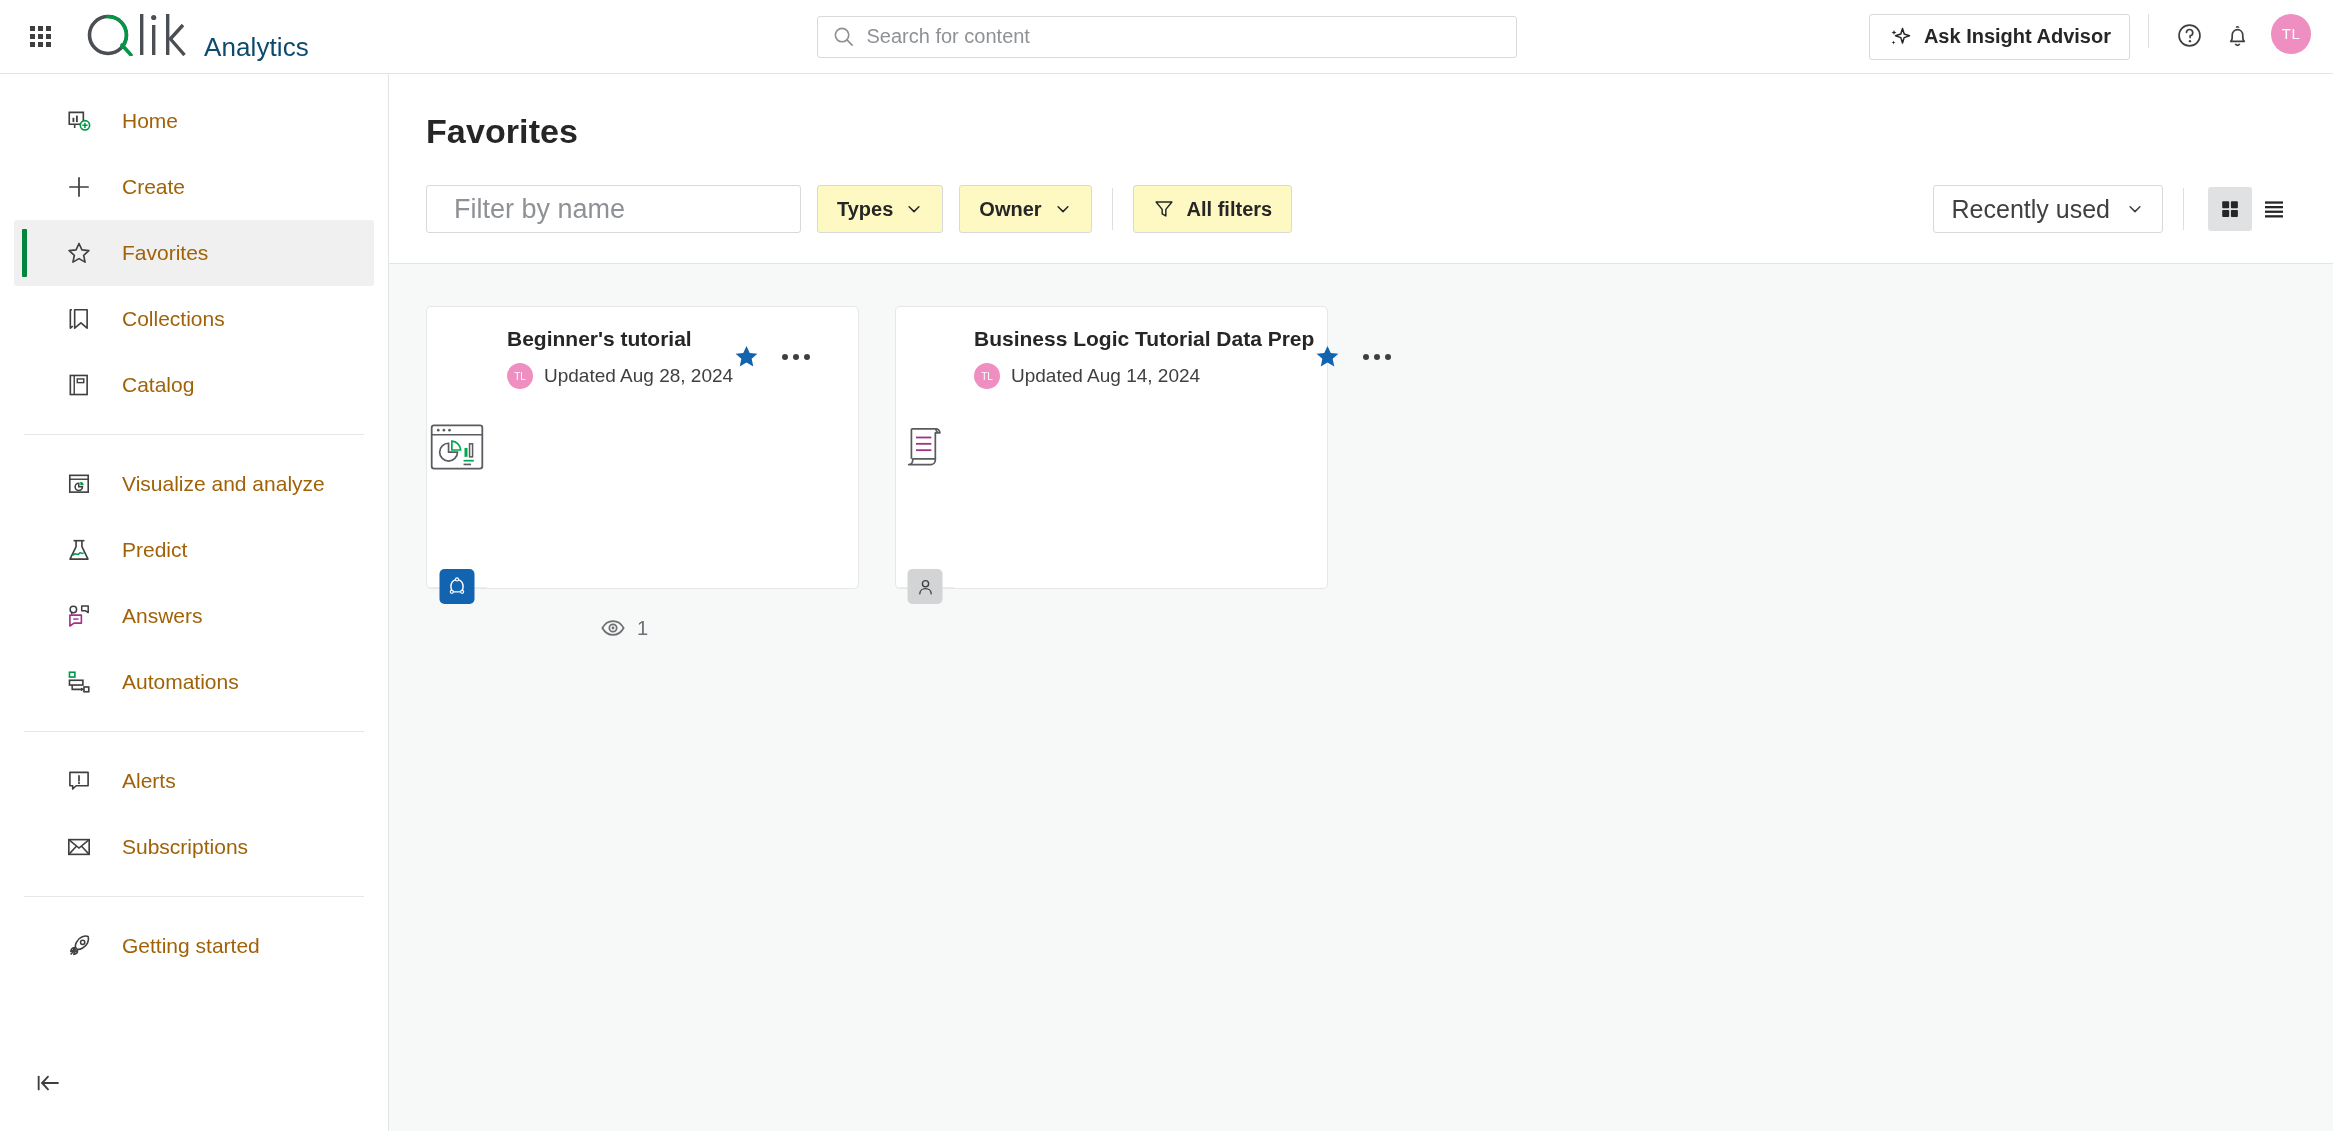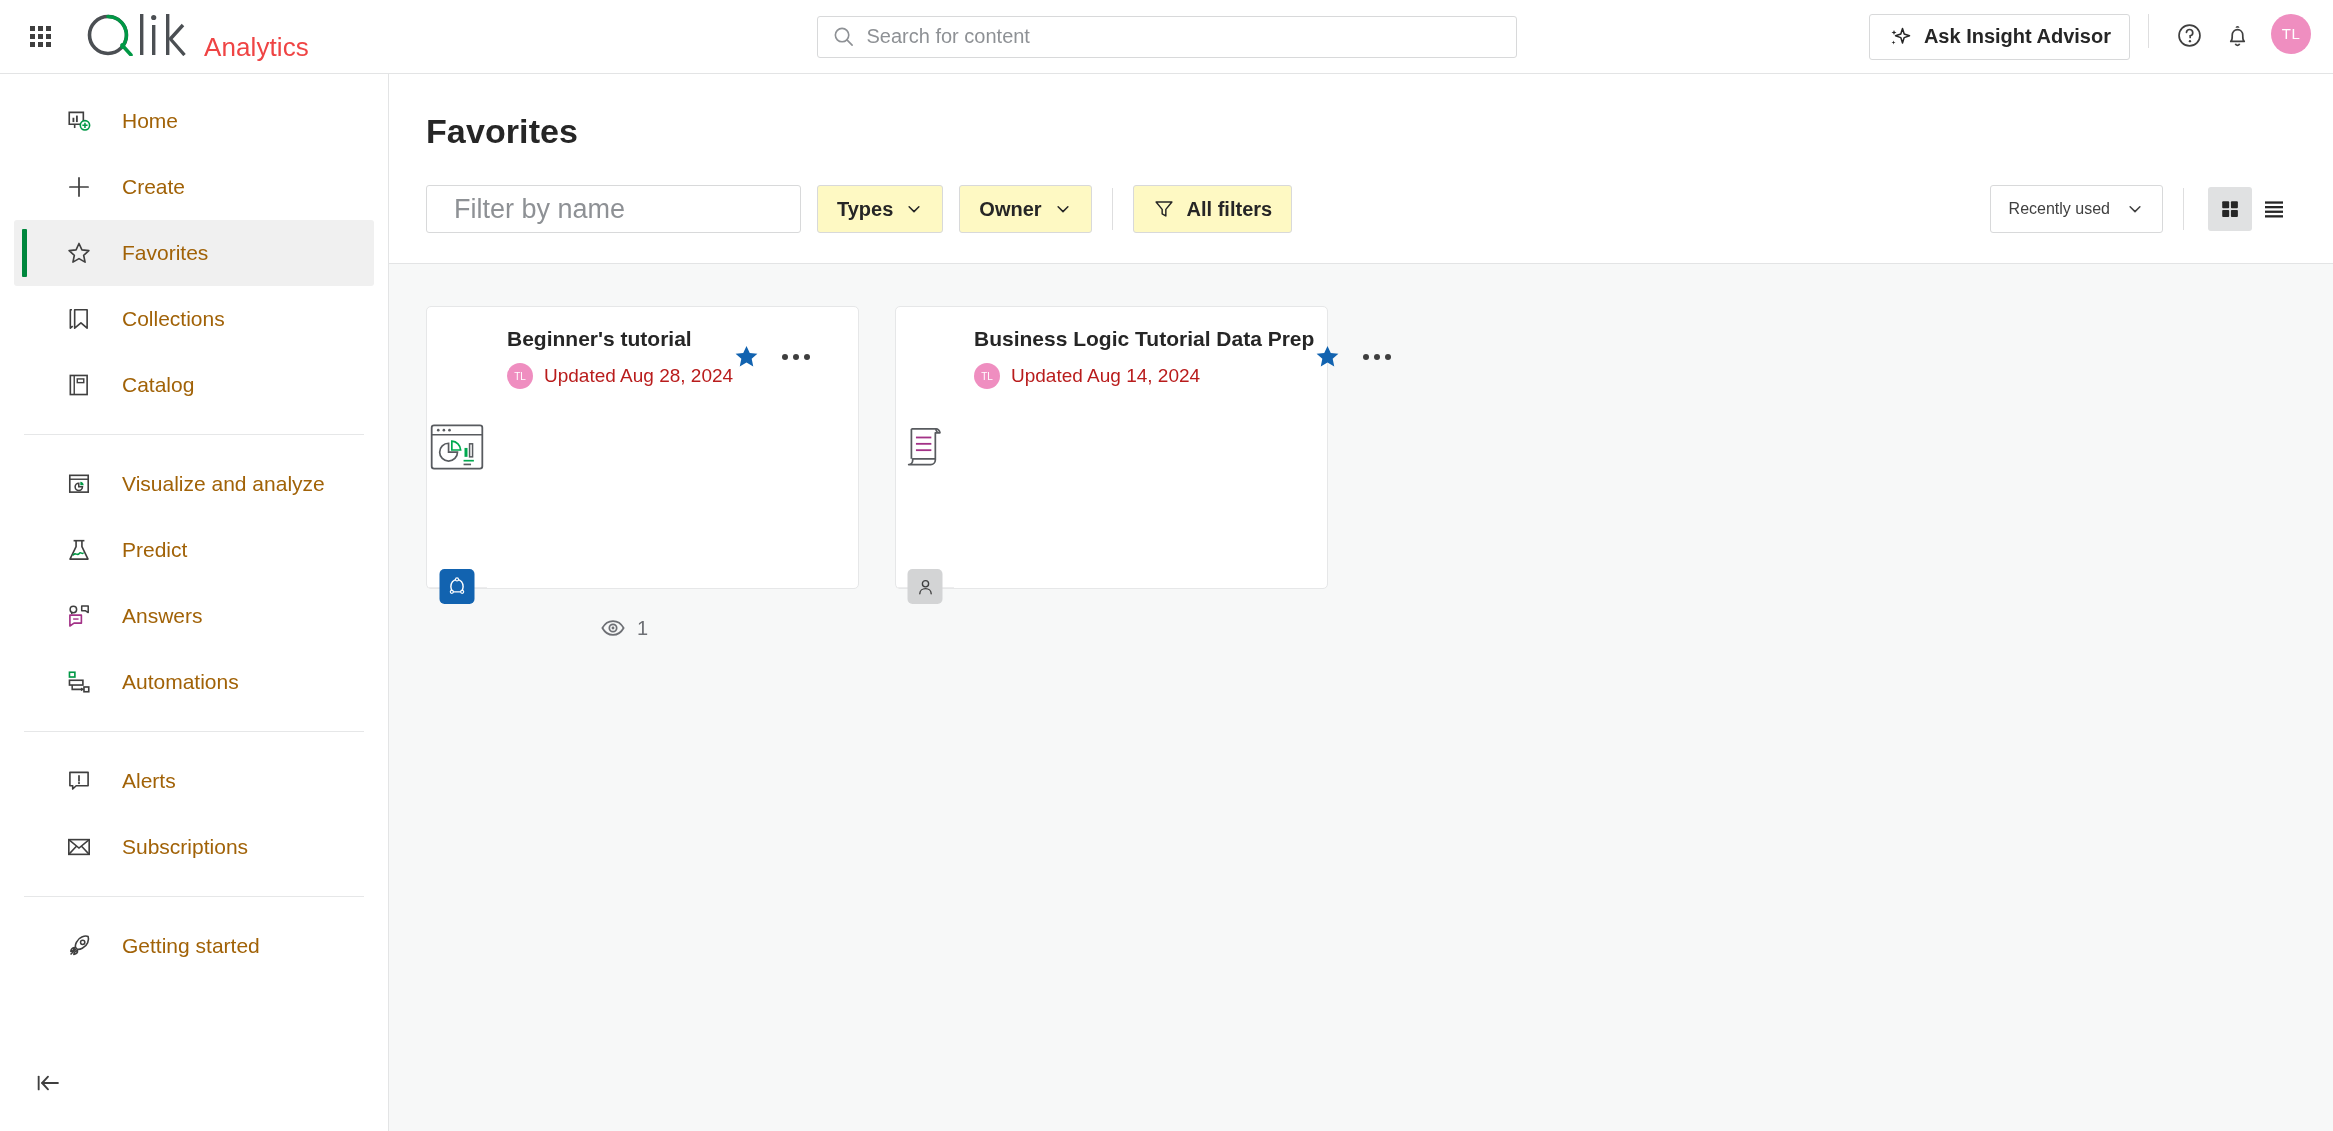--- a/index.html
+++ b/index.html
@@ -29,21 +29,21 @@
   }
   .launcher-grid {
     display: grid; grid-template-columns: repeat(3, 5px);
     grid-template-rows: repeat(3, 5px); gap: 3px;
   }
   .launcher-grid i { background: #3f3f3f; display: block; width: 5px; height: 5px; }
 
   .brand { display: flex; align-items: baseline; margin-left: 20px; }
   .qlik-logo { display: block; }
   .brand-name {
-    margin-left: 16px; font-size: 26px; color: #ef4444;
+    margin-left: 16px; font-size: 26px; color: #0c4a6e;
     font-weight: 400; letter-spacing: .1px;
   }
 
   .hdr-search-wrap {
     position: absolute; left: 50%; transform: translateX(-50%);
     width: 700px;
   }
   .search-box {
     display: flex; align-items: center;
     height: 42px; border: 1px solid #d8d9da; border-radius: 3px;
@@ -148,21 +148,21 @@
     font-size: 20px; color: #262626; font-weight: 700;
     font-family: "Liberation Sans", sans-serif; white-space: nowrap;
   }
   .tb-div { width: 1px; height: 42px; background: #dededf; margin: 0 4px; }
   .tb-right { margin-left: auto; display: flex; align-items: center; gap: 0; }
   .sort-pill {
     display: flex; align-items: center; gap: 16px;
     height: 48px; padding: 16px 18px;
     border: 1px solid #d8d9da; border-radius: 3px;
     background: #fff; cursor: pointer;
-    font-size: 16px; color: #404040; font-weight: 400;
+    font-size: 25px; color: #404040; font-weight: 400;
     font-family: "Liberation Sans", sans-serif; white-space: nowrap;
   }
   .viewtoggle { display: flex; align-items: center; margin-left: 12px; }
   .vt-btn {
     width: 44px; height: 44px; border-radius: 3px;
     display: flex; align-items: center; justify-content: center;
     cursor: pointer; background: transparent; border: 0;
   }
   .vt-btn.active { background: #e0e1e2; }
 
@@ -204,21 +204,21 @@
   .card-title {
     font-size: 21px; font-weight: 700; color: #262626;
     white-space: nowrap; overflow: hidden; text-overflow: ellipsis;
   }
   .card-meta { display: flex; align-items: center; margin-top: 12px; gap: 11px; }
   .mini-avatar {
     width: 26px; height: 26px; border-radius: 50%;
     display: flex; align-items: center; justify-content: center;
     color: #fff; font-size: 10px; flex-shrink: 0;
   }
-  .card-updated { font-size: 19px; color: #b91c1c; white-space: nowrap; text-align: right; }
+  .card-updated { font-size: 19px; color: #404040; white-space: nowrap; text-align: right; }
   .card-actions { display: flex; align-items: center; gap: 22px; padding-top: 16px; }
   .star-btn, .dots-btn {
     background: transparent; border: 0; cursor: pointer;
     display: flex; align-items: center; justify-content: center;
   }
   .dots-btn { gap: 5px; }
   .dots-btn i { width: 6px; height: 6px; border-radius: 50%; background: #3f3f3f; display: block; }
 
   .viewcount {
     display: flex; align-items: center; gap: 11px;

